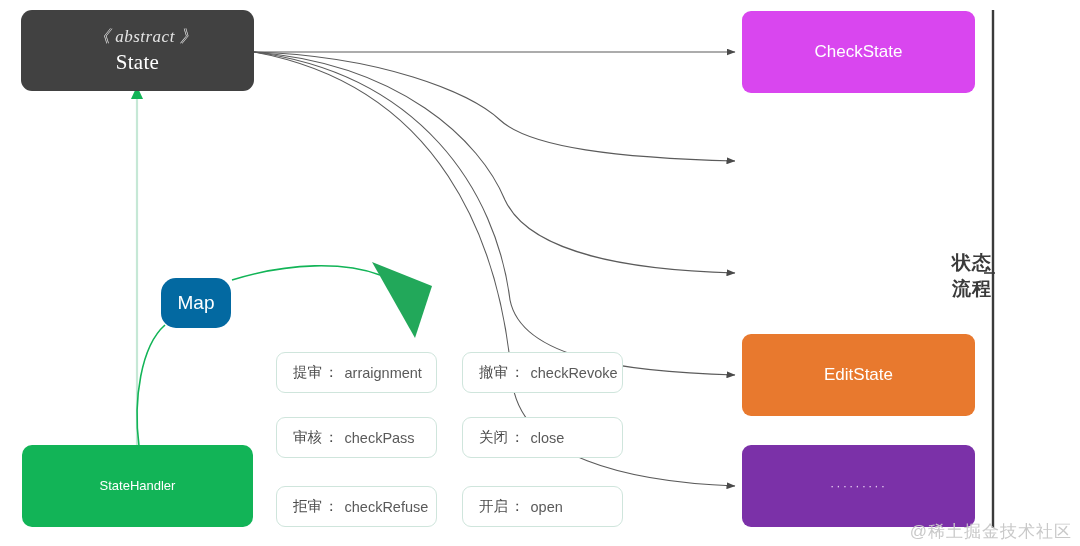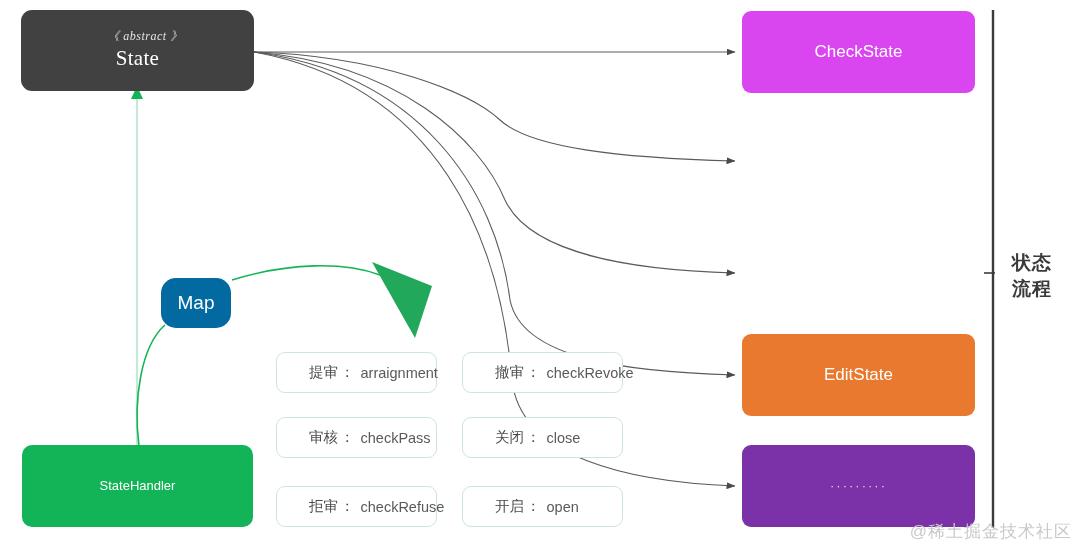--- a/index.html
+++ b/index.html
@@ -40,21 +40,21 @@
 
   
   #state-node {
     left: 21px; top: 10px;
     width: 233px; height: 81px;
     background: #414141;
     border-radius: 11px;
     font-family: "Liberation Serif", "DejaVu Serif", serif;
   }
   #state-node .stereotype {
-    font-size: 12px;
+    font-size: 17px;
     font-style: italic;
     color: #e4e4e4;
     letter-spacing: 0.5px;
     margin-bottom: 1px;
     margin-left: 15px;
   }
   #state-node .cname {
     font-size: 21px;
     color: #ffffff;
     letter-spacing: 0.3px;
@@ -104,39 +104,39 @@
   
   .chip {
     position: absolute;
     box-sizing: border-box;
     height: 41px;
     background: #ffffff;
     border: 1px solid #cfe5dc;
     border-radius: 9px;
     display: flex;
     align-items: center;
-    padding-left: 32px;
+    padding-left: 16px;
     font-size: 14.5px;
     color: #4c4c4c;
     white-space: nowrap;
   }
   .chip .cn { margin-right: 2px; }
   .chip .colon { margin-right: 6px; }
   .chip .en { color: #5a5a5a; }
 
   .chip.col1 { left: 276px; width: 161px; }
   .chip.col2 { left: 462px; width: 161px; }
   .chip.row1 { top: 352px; }
   .chip.row2 { top: 417px; }
   .chip.row3 { top: 486px; }
 
   
   #section-label {
     position: absolute;
-    left: 1012px;
+    left: 952px;
     top: 250px;
     width: 62px;
     font-size: 19px;
     font-weight: bold;
     color: #3a3a3a;
     line-height: 1.35;
     letter-spacing: 1px;
   }
 
   

